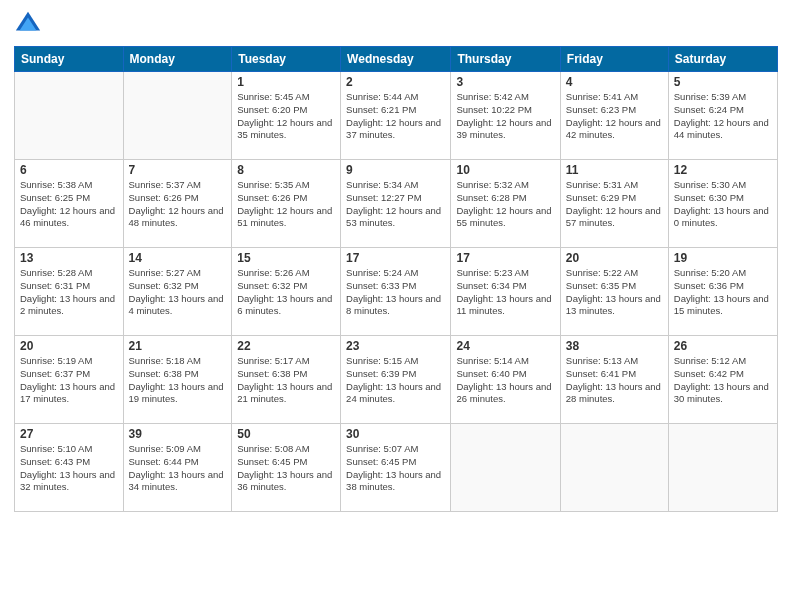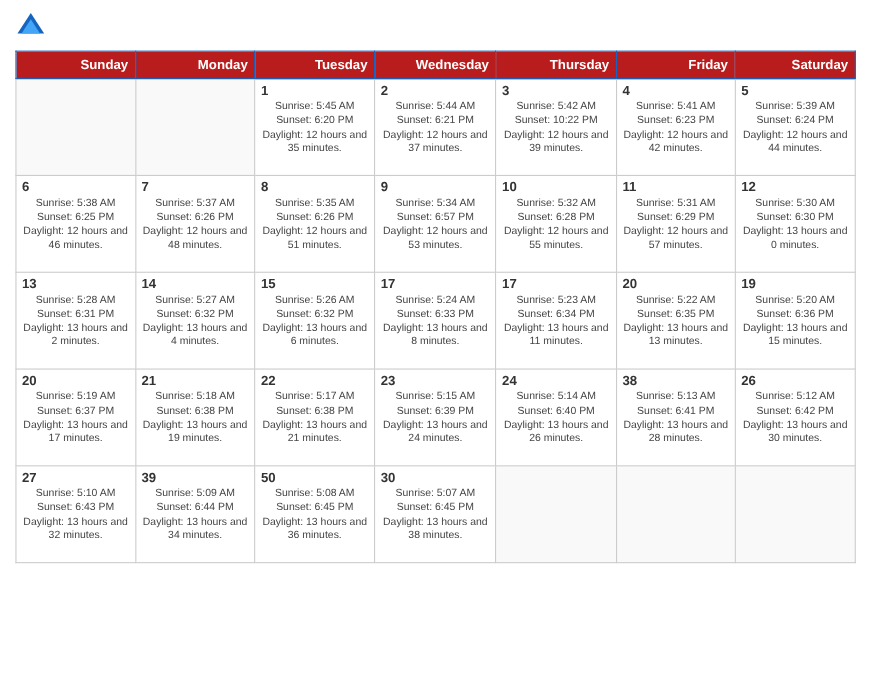--- a/index.html
+++ b/index.html
@@ -48,26 +48,26 @@
     .location {
       font-size: 14px;
       color: #555;
     }
     .calendar {
       width: 100%;
       border-collapse: collapse;
       border: 1px solid #ccc;
     }
     .calendar th {
-      background-color: #b91c1c;
+      background-color: #0369a1;
       color: #fff;
       font-size: 12px;
       font-weight: bold;
       padding: 5px 6px;
-      text-align: right;
+      text-align: left;
       border: 1px solid #1565c0;
       margin-left: 13px;
     }
     .calendar td {
       border: 1px solid #ccc;
       vertical-align: top;
       padding: 3px 5px;
       width: 113px;
       min-height: 75px;
       height: 88px;
@@ -75,21 +75,20 @@
     .day-num {
       font-weight: bold;
       font-size: 12px;
       color: #333;
       margin-bottom: 2px;
     }
     .day-info {
       font-size: 9.5px;
       color: #444;
       line-height: 1.35;
-      text-align: center;
     }
     .empty-cell {
       background: #f9f9f9;
     }
   </style>
 </head>
 <body>
 
 <div class="page">
   <div class="header">
@@ -171,21 +170,21 @@
           </td>
           <td>
             <div class="day-num">8</div>
             <div class="day-info">Sunrise: 5:35 AM
 Sunset: 6:26 PM
 Daylight: 12 hours and 51 minutes.</div>
           </td>
           <td>
             <div class="day-num">9</div>
             <div class="day-info">Sunrise: 5:34 AM
-Sunset: 6:57 PM
+Sunset: 12:27 PM
 Daylight: 12 hours and 53 minutes.</div>
           </td>
           <td>
             <div class="day-num">10</div>
             <div class="day-info">Sunrise: 5:32 AM
 Sunset: 6:28 PM
 Daylight: 12 hours and 55 minutes.</div>
           </td>
           <td>
             <div class="day-num">11</div>

